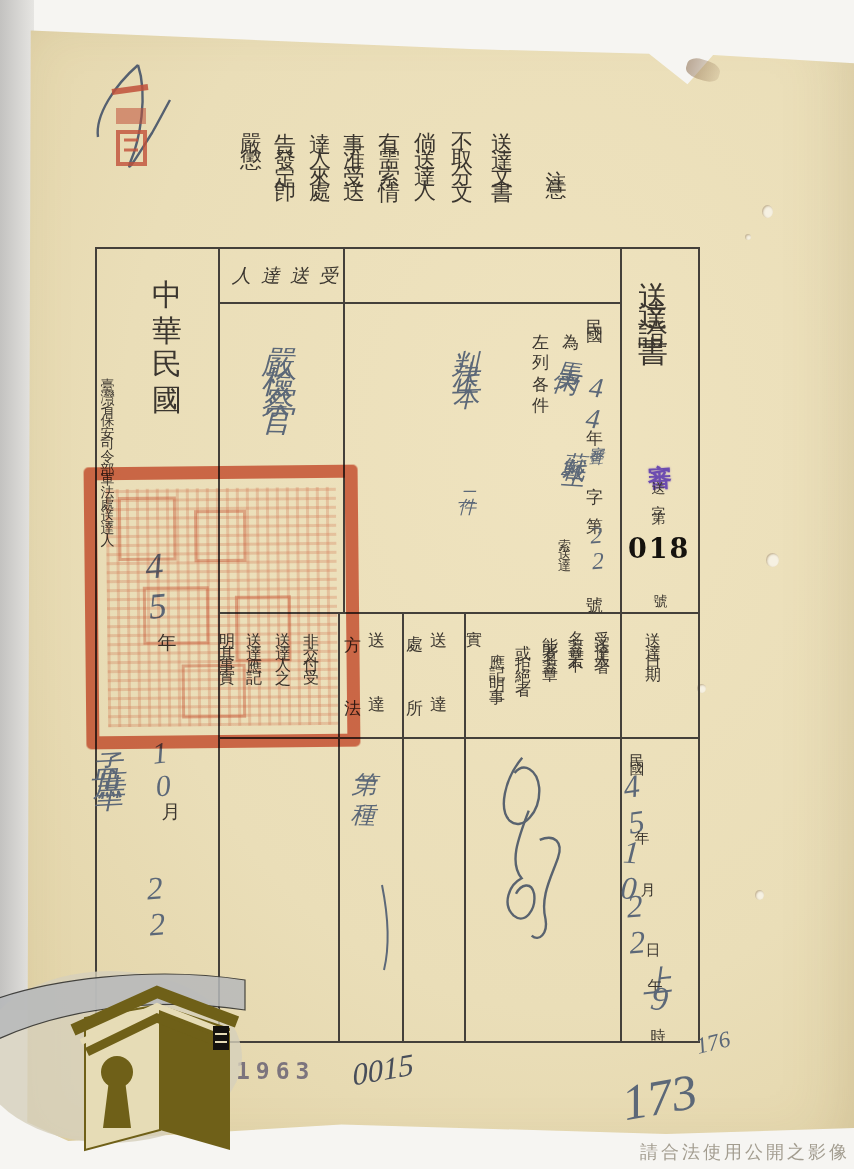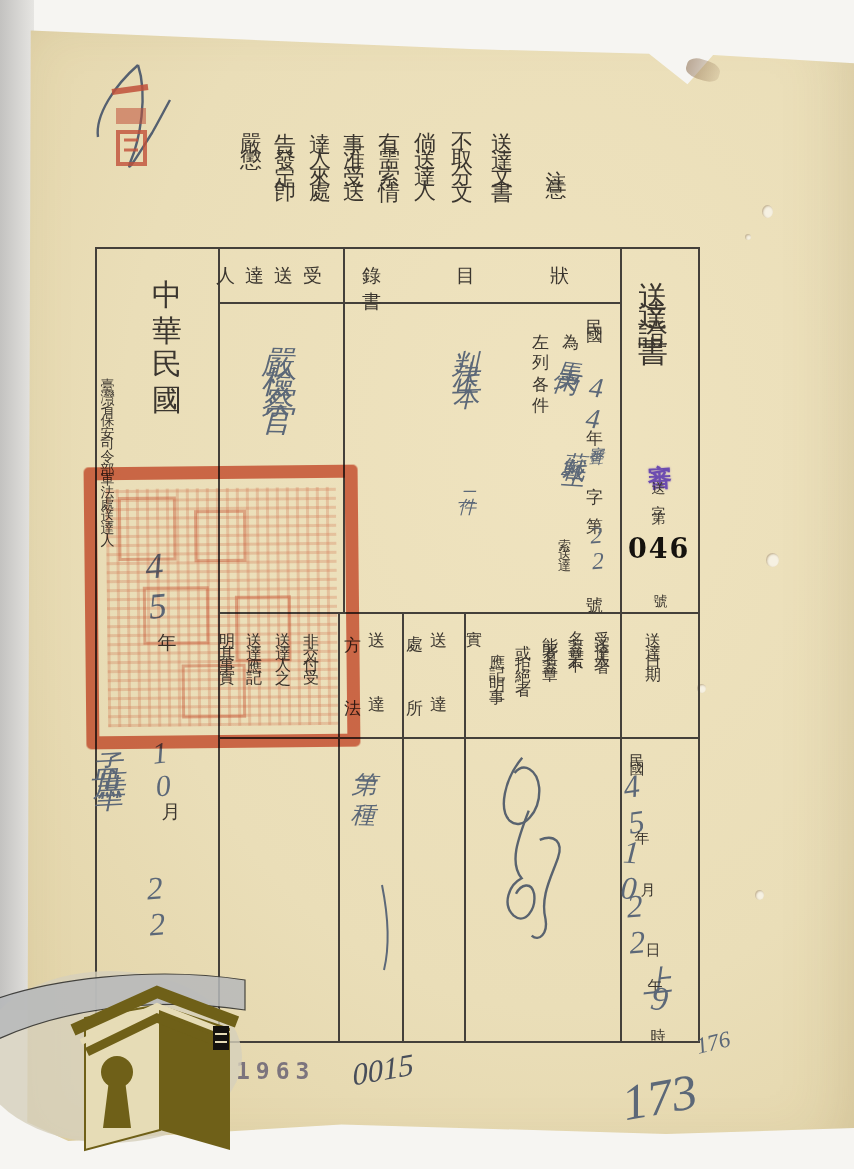--- a/index.html
+++ b/index.html
@@ -76,29 +76,28 @@
   <div class="line" style="left:218px;top:247px;width:2px;height:796px;"></div>
   <div class="line" style="left:343px;top:247px;width:1.5px;height:365px;"></div>
   <div class="line" style="left:620px;top:247px;width:2px;height:796px;"></div>
   <div class="line" style="left:338px;top:612px;width:1.5px;height:431px;"></div>
   <div class="line" style="left:402px;top:612px;width:1.5px;height:431px;"></div>
   <div class="line" style="left:464px;top:612px;width:1.5px;height:431px;"></div>
   <div class="line" style="left:218px;top:302px;width:402px;height:1.5px;"></div>
   <div class="line" style="left:218px;top:612px;width:482px;height:2px;"></div>
   <div class="line" style="left:218px;top:737px;width:482px;height:1.5px;"></div>
 
-  <div class="abs hdr" style="left:216px;top:263px;">人達送受</div>
-  <div class="abs hdr" style="left:362px;top:263px;letter-spacing:28px;width:250px;">錄　目　狀　書</div>
+  <div class="abs hdr" style="left:232px;top:263px;font-style:italic;">人達送受</div>
 
   <div class="v" style="left:638px;top:258px;font-size:30px;letter-spacing:18px;">送達證書</div>
   <div class="v" style="left:646px;top:444px;font-size:24px;color:#6d4cb0;font-weight:bold;
               transform:rotate(-3deg);text-shadow:0 0 2px rgba(109,76,176,.6);">審</div>
   <div class="v" style="left:651px;top:470px;font-size:14px;">送</div>
   <div class="v" style="left:651px;top:494px;font-size:14px;letter-spacing:6px;">字第</div>
-  <div class="abs stamp-num" style="left:628px;top:533px;font-size:27px;letter-spacing:2px;color:#15120e;">046</div>
+  <div class="abs stamp-num" style="left:628px;top:533px;font-size:27px;letter-spacing:2px;color:#15120e;">018</div>
   <div class="v" style="left:653px;top:583px;font-size:14px;">號</div>
 
   <div class="v" style="left:586px;top:306px;font-size:17px;letter-spacing:8px;">民國</div>
   <div class="v" style="left:586px;top:416px;font-size:17px;">年</div>
   <div class="v" style="left:586px;top:474px;font-size:17px;">字</div>
   <div class="v" style="left:586px;top:504px;font-size:17px;">第</div>
   <div class="v" style="left:586px;top:583px;font-size:17px;">號</div>
   <div class="v hw" style="left:580px;top:372px;font-size:28px;transform:rotate(6deg);">44</div>
   <div class="v hw" style="left:588px;top:434px;font-size:15px;letter-spacing:4px;">審聲</div>
   <div class="v hw" style="left:585px;top:522px;font-size:24px;transform:rotate(-4deg);">22</div>
@@ -188,13 +187,14 @@
       <path d="M88,80 L172,42 L252,72" stroke="#6f6018" stroke-width="12" fill="none"></path>
       <path d="M96,92 L172,56 L244,84" stroke="#e6dcb6" stroke-width="6" fill="none"></path>
       <path d="M102,102 L172,68 L238,94" stroke="#6f6018" stroke-width="9" fill="none"></path>
       <circle cx="132" cy="122" r="16" fill="#6f6018"></circle>
       <polygon points="124,130 140,130 146,178 118,178" fill="#6f6018"></polygon>
       <rect x="228" y="76" width="16" height="24" fill="#14120e"></rect>
       <path d="M230,84 h12 M230,92 h12" stroke="#e6dcb6" stroke-width="2"></path>
     </g>
   </svg>
 
+  <div class="abs wm" style="left:640px;top:1140px;font-size:18px;letter-spacing:3px;">請合法使用公開之影像</div>
 </div>
 
 </body></html>

